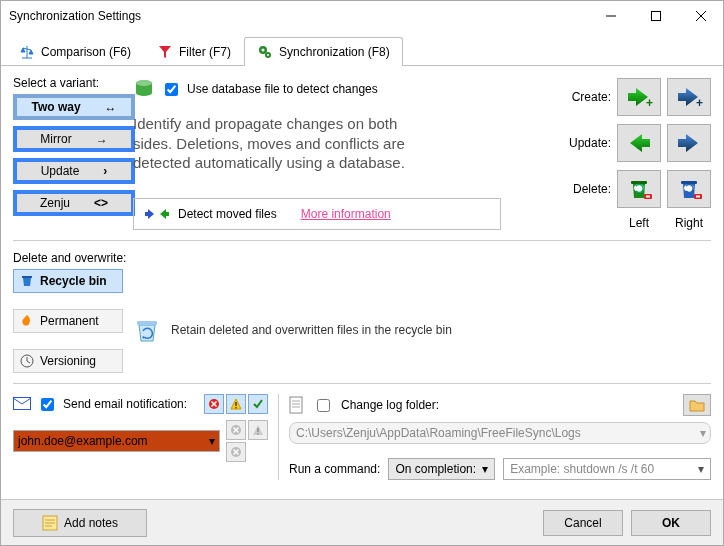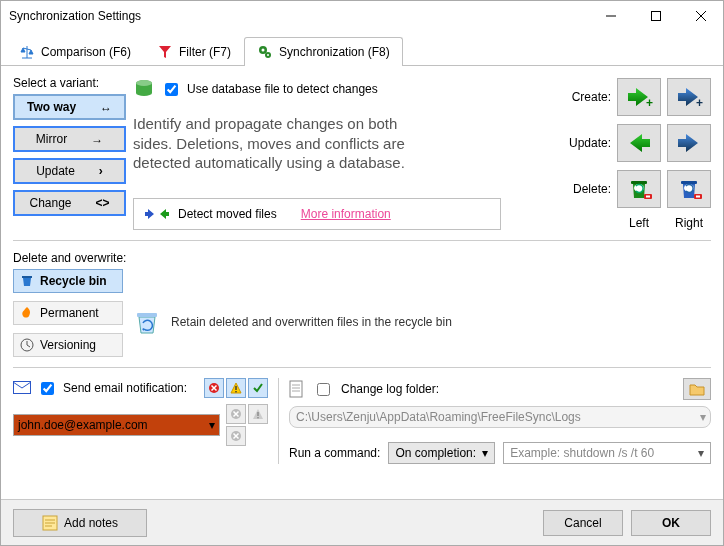--- a/index.html
+++ b/index.html
@@ -18,41 +18,41 @@
   .winbtn { width:45px; height:29px; display:flex; align-items:center; justify-content:center; font-size:13px; }
   
   .tabstrip { display:flex; align-items:flex-end; padding:5px 5px 0 5px; background:#fff; border-bottom:1px solid #c0c0c0; gap:0; }
   .tab { display:flex; align-items:center; gap:6px; padding:6px 12px; border:1px solid transparent; border-bottom:none; font-size:12px; position:relative; top:1px; }
   .tab.active { border-color:#c0c0c0; background:#fff; border-radius:3px 3px 0 0; }
   .tab .ticon { width:16px; height:16px; display:inline-flex; align-items:center; justify-content:center; }
   
   .content { flex:1; display:flex; flex-direction:column; padding:10px 12px 6px 12px; background:#fff; }
   .section-label { font-size:12px; margin-bottom:4px; }
   .variant-col { display:flex; flex-direction:column; gap:6px; width:110px; }
-  .vbtn { width:113px; height:26px; border:2px solid #3b82f6; background:#e1e1e1; display:flex; align-items:center; justify-content:center; gap:24px; font-size:12px; cursor:default; }
+  .vbtn { width:122px; height:26px; border:4px solid #3b82f6; background:#e1e1e1; display:flex; align-items:center; justify-content:center; gap:24px; font-size:12px; cursor:default; }
   .vbtn.sel { background:#cfe5fb; border-color:#7aa7d7; font-weight:bold; }
   .vbtn .arrow { font-weight:bold; }
   .row1 { display:flex; gap:10px; }
   .middle { flex:1; display:flex; flex-direction:column; }
   .dbline { display:flex; align-items:center; gap:6px; margin-top:2px; }
   .db-icon { width:22px; height:22px; }
   .chk { width:13px; height:13px; }
   .desc { color:#555; font-size:15px; line-height:1.3; margin-top:14px; max-width:280px; }
   .moved-box { margin-top:auto; border:1px solid #c0c0c0; padding:8px 10px; display:flex; align-items:center; gap:8px; font-size:12px; }
   .link { color:#ec4899; text-decoration:underline; }
   .actions-col { width:200px; display:flex; flex-direction:column; gap:8px; padding-top:2px; }
   .act-row { display:flex; align-items:center; justify-content:flex-end; gap:6px; }
   .act-label { text-align:right; width:50px; font-size:12px; }
   .act-btn { width:44px; height:38px; border:1px solid #adadad; background:#e1e1e1; display:flex; align-items:center; justify-content:center; }
   .lr-row { display:flex; justify-content:flex-end; gap:6px; }
   .lr-lbl { width:44px; text-align:center; font-size:12px; }
   hr.sep { border:none; border-top:1px solid #ccc; margin:10px 0; }
   
   .del-row { display:flex; gap:10px; }
-  .del-col { display:flex; flex-direction:column; gap:8px; width:110px;border-radius:30px; }
+  .del-col { display:flex; flex-direction:column; gap:16px; width:110px;border-radius:30px; }
   .del-item { width:110px; height:24px; border:1px solid #cfcfcf; background:#f4f4f4; display:flex; align-items:center; gap:6px; padding:0 6px; font-size:12px; }
   .del-item.sel { background:#cfe5fb; border-color:#7aa7d7; font-weight:bold;}
   .del-desc { display:flex; align-items:center; gap:10px; padding-top:18px; color:#333; }
   .bin-icon { width:28px; height:28px; }
   
   .bottom-grid { display:flex; gap:10px; }
   .email-col { width:255px; }
   .email-row1 { display:flex; align-items:center; gap:6px; }
   .email-row2 { display:flex; align-items:center; gap:6px; margin-top:6px; }
   .email-input { flex:1; height:22px; border:1px solid #aaa; display:flex; align-items:center; padding:0 4px; justify-content:space-between; background:#c2410c; }
@@ -139,21 +139,21 @@
         </div>
         <div class="vbtn">
           <span>Mirror</span>
           <span class="arrow">→</span>
         </div>
         <div class="vbtn">
           <span>Update</span>
           <span class="arrow">›</span>
         </div>
         <div class="vbtn">
-          <span>Change</span>
+          <span>Zenju</span>
           <span class="arrow">&lt;&gt;</span>
         </div>
       </div>
     </div>
 
     <div class="middle">
       <div class="dbline">
         <span class="db-icon">
           <svg width="22" height="22">
               <ellipse cx="11" cy="5" rx="8" ry="3" fill="#6a6"></ellipse>

